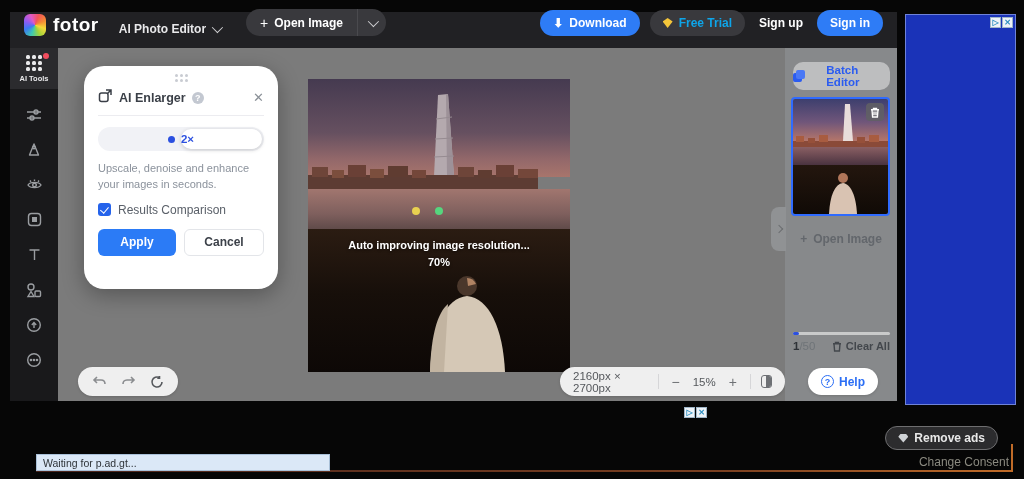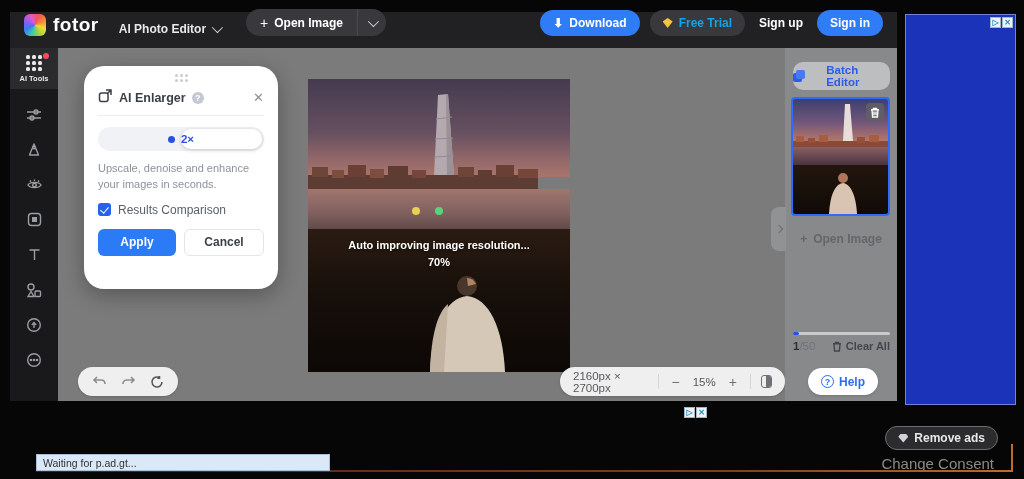--- a/index.html
+++ b/index.html
@@ -167,21 +167,21 @@
               background:#1a33b8; border:1px solid #6f83d8; }
   .adchoices { position:absolute; display:flex; gap:1px; }
   .ad-box { width:11px; height:11px; background:#eef3f8; border:1px solid #9fb6c8; color:#2e8fc0;
             font-size:8px; line-height:9px; text-align:center; font-weight:700; cursor:pointer; }
 
   
   .remove-ads { position:absolute; right:26px; top:426px; height:24px; padding:0 12px;
                 background:#2c2c2e; border:1px solid #6e6e70; border-radius:13px; display:flex;
                 align-items:center; gap:6px; color:#e8e8e8; font-size:12px; font-weight:600; cursor:pointer; }
   .gem { width:10px; height:9px; background:#cfd2d6; clip-path:polygon(25% 0,75% 0,100% 35%,50% 100%,0 35%); }
-  .consent { position:absolute; right:30px; top:455px; color:#8b8a80; font-size:15px; cursor:pointer; }
+  .consent { position:absolute; right:15px; top:455px; color:#8b8a80; font-size:12px; cursor:pointer; }
   .statusbar { position:absolute; left:36px; top:454px; width:294px; height:17px; background:#dbe8f7;
                border:1px solid #a9c0d8; display:flex; align-items:center; padding:0 6px;
                font-size:10.5px; color:#2e3338; }
   .frame-h { position:absolute; left:36px; top:470px; width:977px; height:2px;
              background:linear-gradient(90deg,#4a241c,#7a3f20 70%,#c06b28); }
   .frame-v { position:absolute; left:1011px; top:444px; width:2px; height:28px; background:#c06b28; }
 </style>
 </head>
 <body>
 

